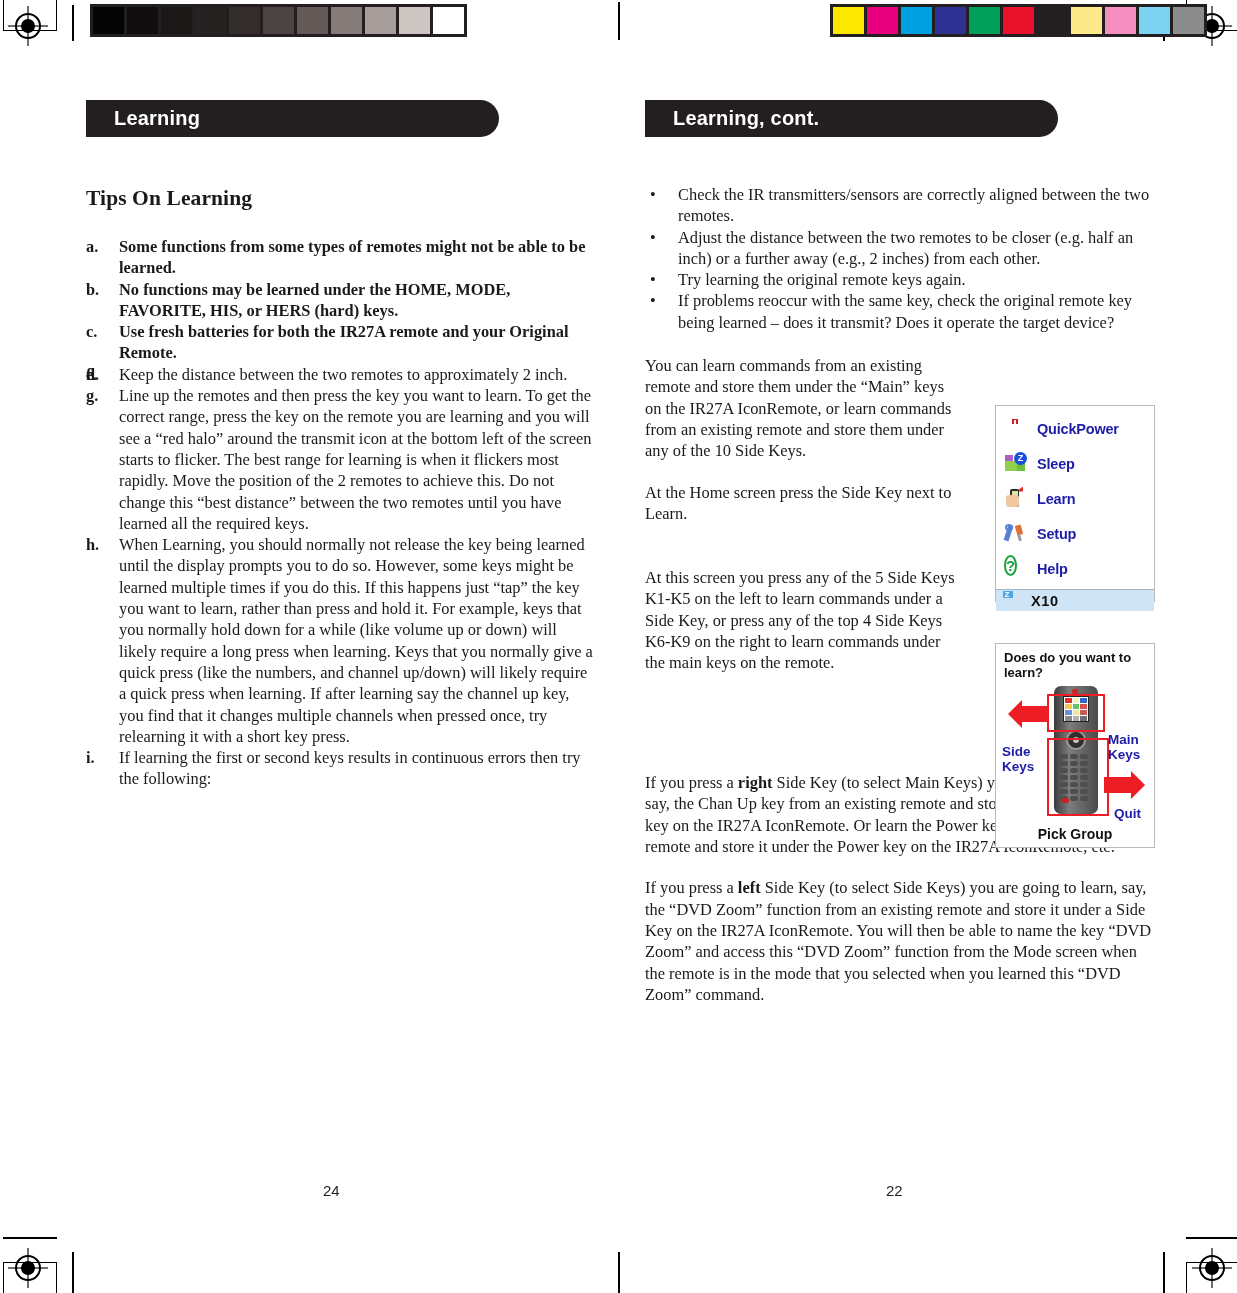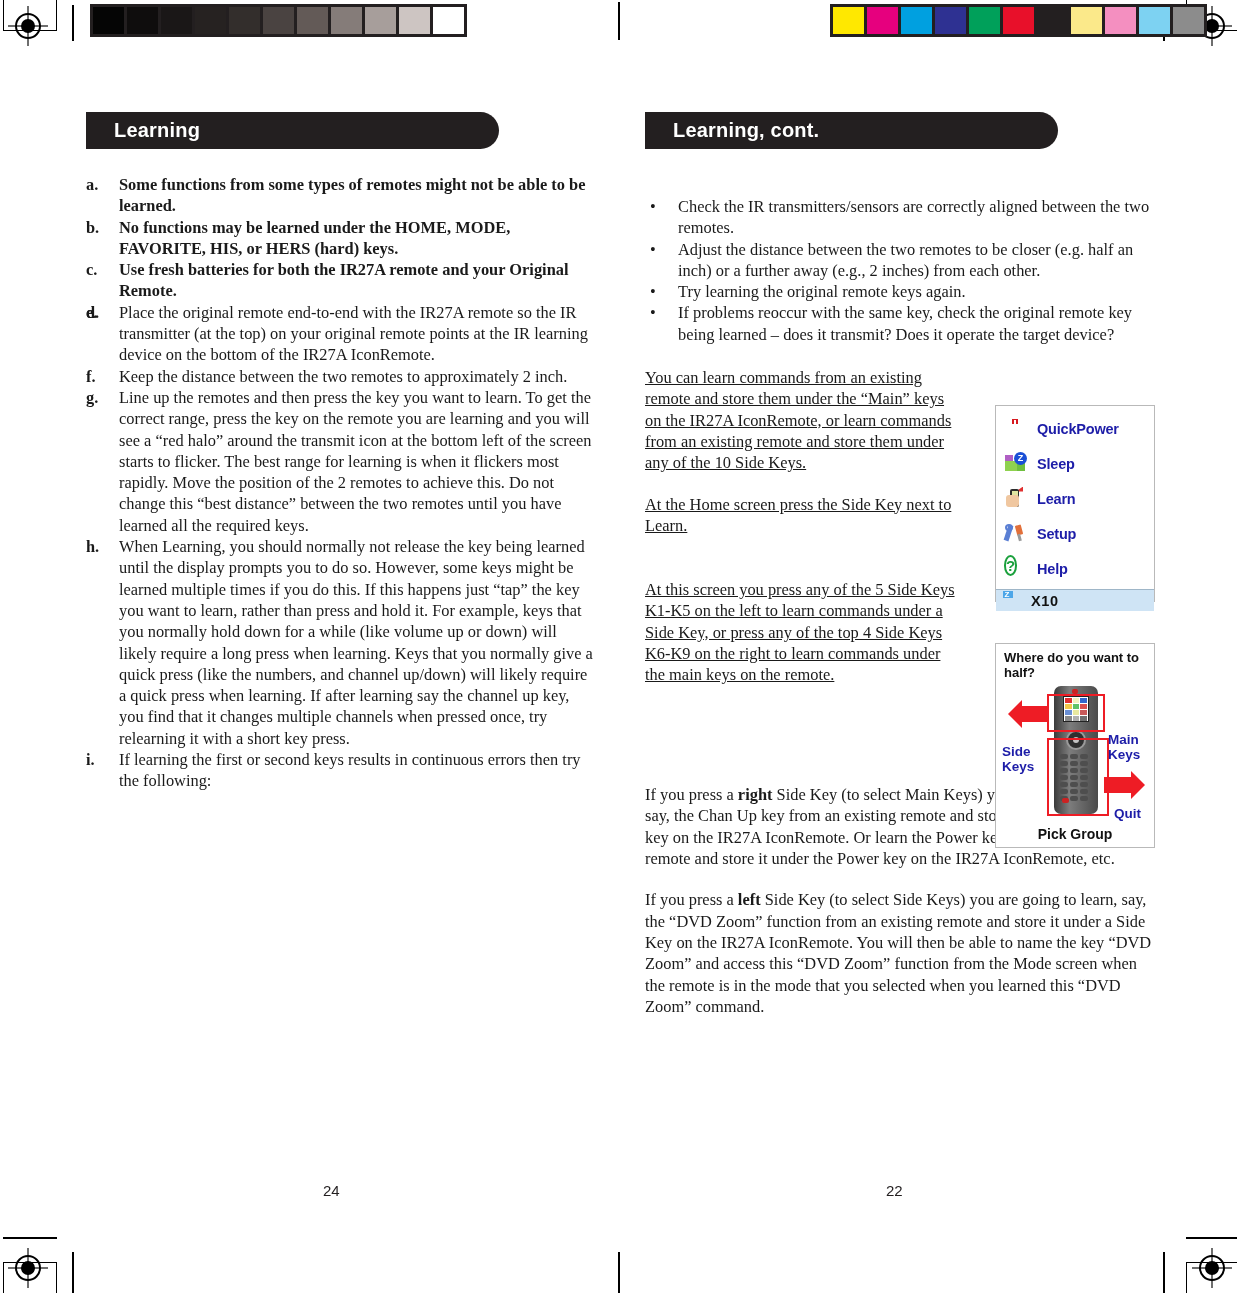--- a/index.html
+++ b/index.html
@@ -68,21 +68,21 @@
     box-sizing: border-box;
   }
   .swatch {
     width: 31px;
     height: 27px;
   }
 
   
   .page-col {
     position: absolute;
-    top: 112px;
+    top: 100px;
   }
   .col-left  { left: 86px;  width: 510px; }
   .col-right { left: 645px; width: 515px; }
 
   .section-header {
     height: 37px;
     background: #231f20;
     border-radius: 0 20px 20px 0;
     display: flex;
     align-items: center;
@@ -151,21 +151,21 @@
     top: 0;
     font-size: 16.4px;
     line-height: 21.3px;
   }
 
   p.body-para {
     font-size: 16.4px;
     line-height: 21.3px;
     margin: 0 0 20px 0;
   }
-  .narrow-para { width: 315px; text-decoration: underline; }
+  .narrow-para { width: 315px; }
 
   .flow-block {
     position: relative;
   }
 
   
   .shot {
     position: absolute;
     background: #ffffff;
     border: 1px solid #b9b9b9;
@@ -498,27 +498,28 @@
     <span class="swatch" style="background: rgb(125, 210, 242);"></span>
     <span class="swatch" style="background: rgb(140, 140, 140);"></span>
   </div>
 
 <div class="page-col col-left">
 
   <div class="section-header">
     <span>Learning</span>
   </div>
 
+  <h2 class="tips-title">Tips On Learning</h2>
 
   <ol class="alpha-list" id="tips-list">
       <li class="bold-item"><span class="marker">a.</span><span>Some functions from some types of remotes might not be able to be learned.</span></li>
       <li class="bold-item"><span class="marker">b.</span><span>No functions may be learned under the HOME, MODE, FAVORITE, HIS, or HERS (hard) keys.</span></li>
       <li class="bold-item"><span class="marker">c.</span><span>Use fresh batteries for both the IR27A remote and your Original Remote.</span></li>
       <li><span class="marker">d.</span></li>
-      <li><span class="marker">e.</span><span>Place the original remote end-to-end with the IR27A remote so the IR transmitter (at the top) on your original remote points at the IR learning device on the bottom of the IR27A IconRemote.</span></li>
+      <li><span class="marker">e.</span></li>
       <li><span class="marker">f.</span><span>Keep the distance between the two remotes to approximately 2 inch.</span></li>
       <li><span class="marker">g.</span><span>Line up the remotes and then press the key you want to learn. To get the correct range, press the key on the remote you are learning and you will see a “red halo” around the transmit icon at the bottom left of the screen starts to flicker. The best range for learning is when it flickers most rapidly. Move the position of the 2 remotes to achieve this. Do not change this “best distance” between the two remotes until you have learned all the required keys.</span></li>
       <li><span class="marker">h.</span><span>When Learning, you should  normally not release the key being learned until the display prompts you to do so. However, some keys might be learned multiple times if you do this. If this happens just “tap” the key you want to learn, rather than press and hold it. For example, keys that you normally hold down for a while (like volume up or down) will likely require a long press when learning. Keys that you normally give a quick press (like the numbers, and channel up/down) will likely require a quick press when learning. If after learning say the channel up key, you find that it changes multiple channels when pressed once, try relearning it with a short key press.</span></li>
       <li><span class="marker">i.</span><span>If learning the first or second keys results in continuous errors then try the following:</span></li>
     </ol>
 
 </div>
 
 <div class="page-col col-right">
 
@@ -577,21 +578,21 @@
     </div>
   <div class="menu-row status-row">
     <span class="micon">
       <span class="ic-x10"><span class="x10scr"></span><span class="x10z">Z</span></span>
     </span>
     <span class="label">X10</span>
   </div>
 </div>
 
 <div class="shot learn-shot" style="left:995px; top:643px;">
-  <div class="ls-title">Where do you want to half?</div>
+  <div class="ls-title">Does do you want to learn?</div>
 
   <div class="ls-remote">
     <span class="topdot"></span>
     <span class="lcd">
       <span class="lcd-row">
           <i style="background:#e03030"></i>
           <i style="background:#f2f2c0"></i>
           <i style="background:#3366cc"></i>
         </span>
       <span class="lcd-row">

